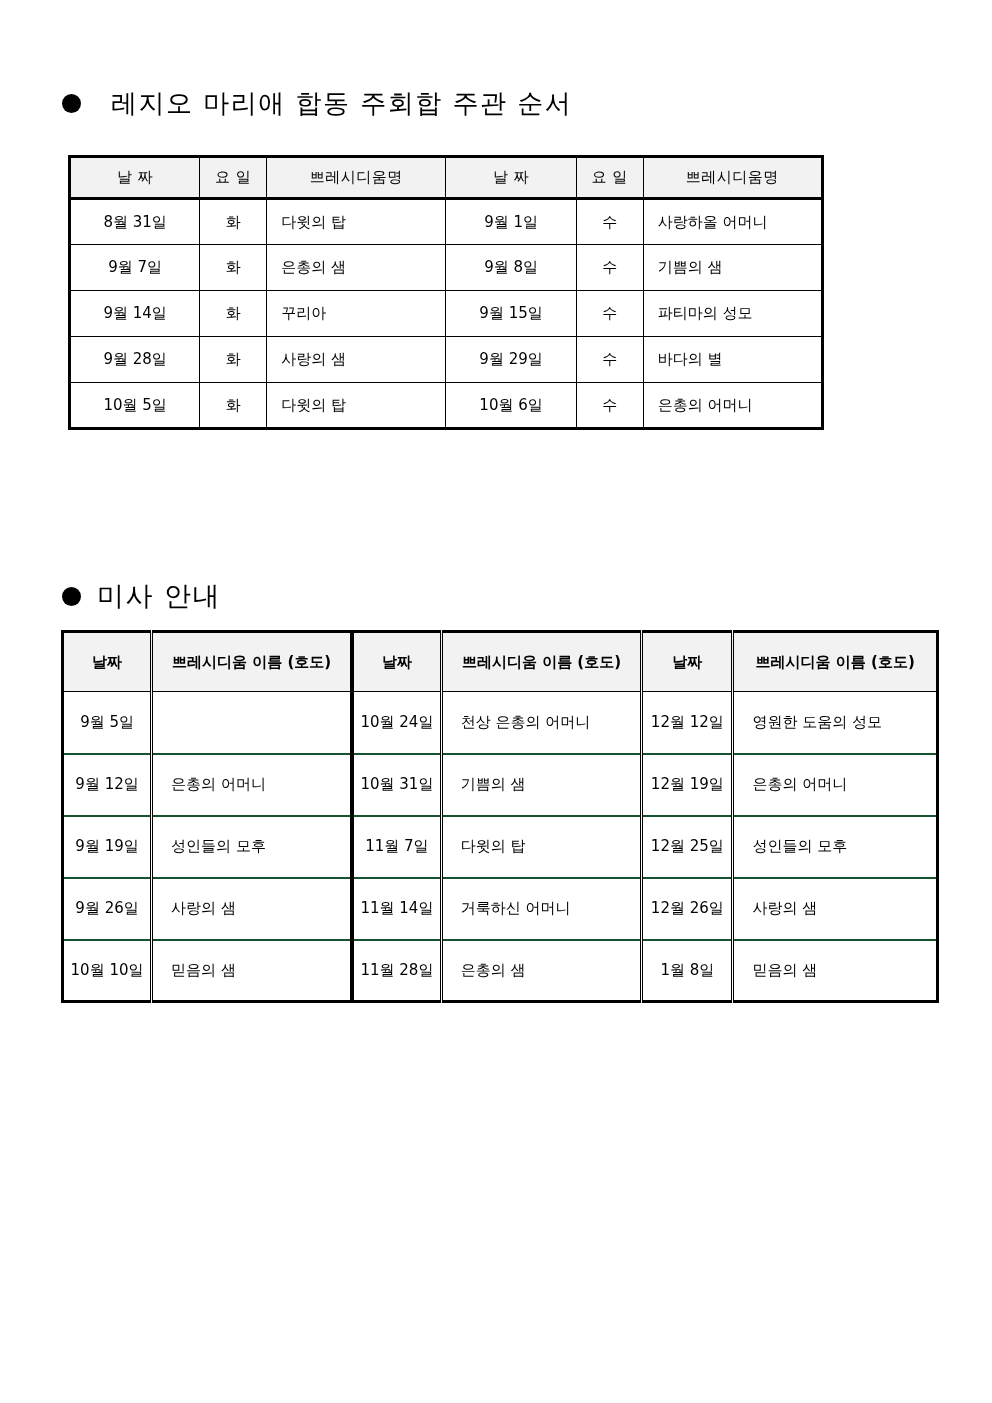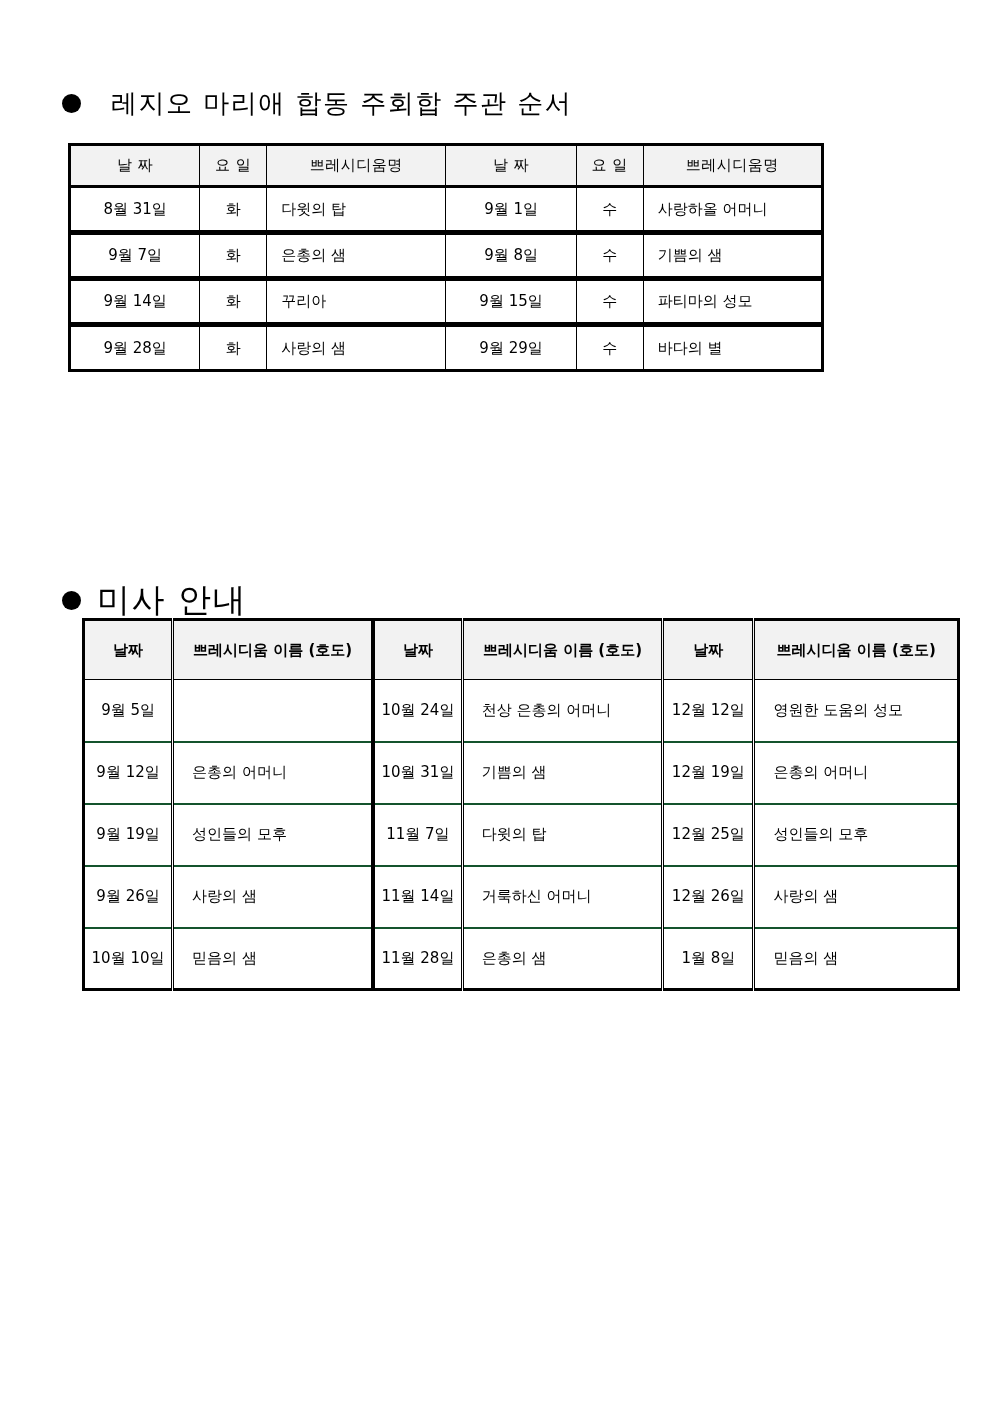--- a/index.html
+++ b/index.html
@@ -41,27 +41,28 @@
     font-size: 26px;
     letter-spacing: 1.5px;
     white-space: nowrap;
     font-weight: 400;
   }
 
   #heading-1 { left: 62px; top: 86px; }
   #heading-1 .section-title { margin-left: 30px; }
 
   #heading-2 { left: 62px; top: 578px; }
-  #heading-2 .section-title { margin-left: 16px; font-size: 33px; }
+  #heading-2 .section-title { margin-left: 16px; font-size: 27px; }
 
   
   table {
     border-collapse: collapse;
     position: absolute;
     table-layout: fixed;
+    margin-top: 12px;
   }
   td, th {
     padding: 0;
     font-weight: 400;
     vertical-align: middle;
     box-sizing: border-box;
   }
 
   
   #table-schedule {
@@ -77,35 +78,35 @@
     letter-spacing: 0.5px;
     text-align: center;
     border-right: 1px solid #000;
     border-bottom: 3px solid #000;
   }
   #table-schedule th:last-child { border-right: none; }
   #table-schedule td {
     height: 46px;
     font-size: 15px;
     border-right: 1px solid #000;
-    border-bottom: 5px solid #000000;
+    border-bottom: 1px solid #000000;
   }
   #table-schedule td:last-child { border-right: none; }
   #table-schedule tr:last-child td { border-bottom: none; }
   #table-schedule .c-date  { text-align: center; }
   #table-schedule .c-day   { text-align: center; }
   #table-schedule .c-name  { text-align: left; padding-left: 14px; }
 
   .t1-w-date { width: 130px; }
   .t1-w-day  { width: 67px;  }
   .t1-w-name { width: 179px; }
 
   
   #table-mass {
-    left: 82px;
+    left: 61px;
     top: 618px;
     width: 878px;
     border: 3px solid #000;
   }
   #table-mass th {
     height: 60px;
     background: #f2f2f2;
     font-size: 15px;
     font-weight: bold;
     text-align: center;
@@ -188,20 +189,28 @@
         <td class="c-name">파티마의 성모</td>
       </tr>
       <tr>
         <td class="c-date">9월 28일</td>
         <td class="c-day">화</td>
         <td class="c-name">사랑의 샘</td>
         <td class="c-date">9월 29일</td>
         <td class="c-day">수</td>
         <td class="c-name">바다의 별</td>
       </tr>
+      <tr>
+        <td class="c-date">10월  5일</td>
+        <td class="c-day">화</td>
+        <td class="c-name">다윗의 탑</td>
+        <td class="c-date">10월  6일</td>
+        <td class="c-day">수</td>
+        <td class="c-name">은총의 어머니</td>
+      </tr>
     </tbody>
   </table>
 
   <div class="section-heading" id="heading-2">
     <span class="bullet"></span>
     <span class="section-title">미사 안내</span>
   </div>
 
   <table id="table-mass">
     <colgroup>

